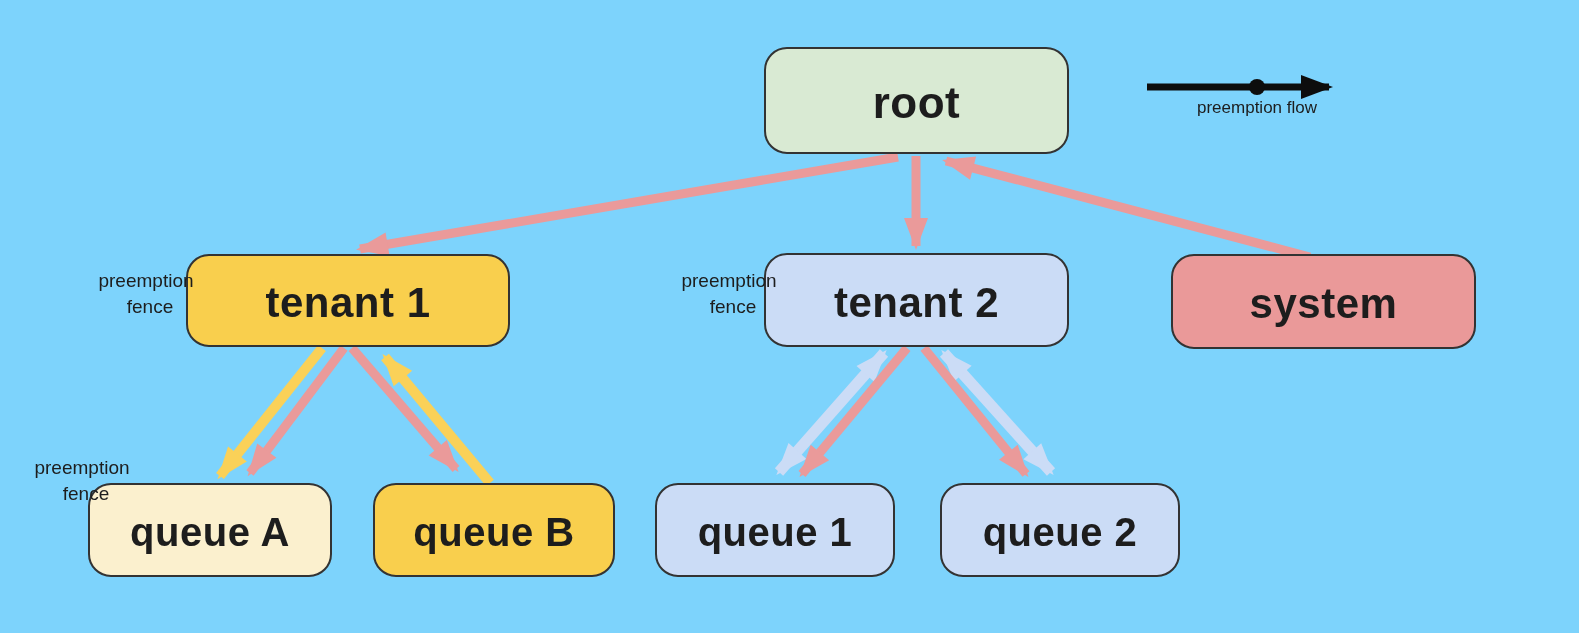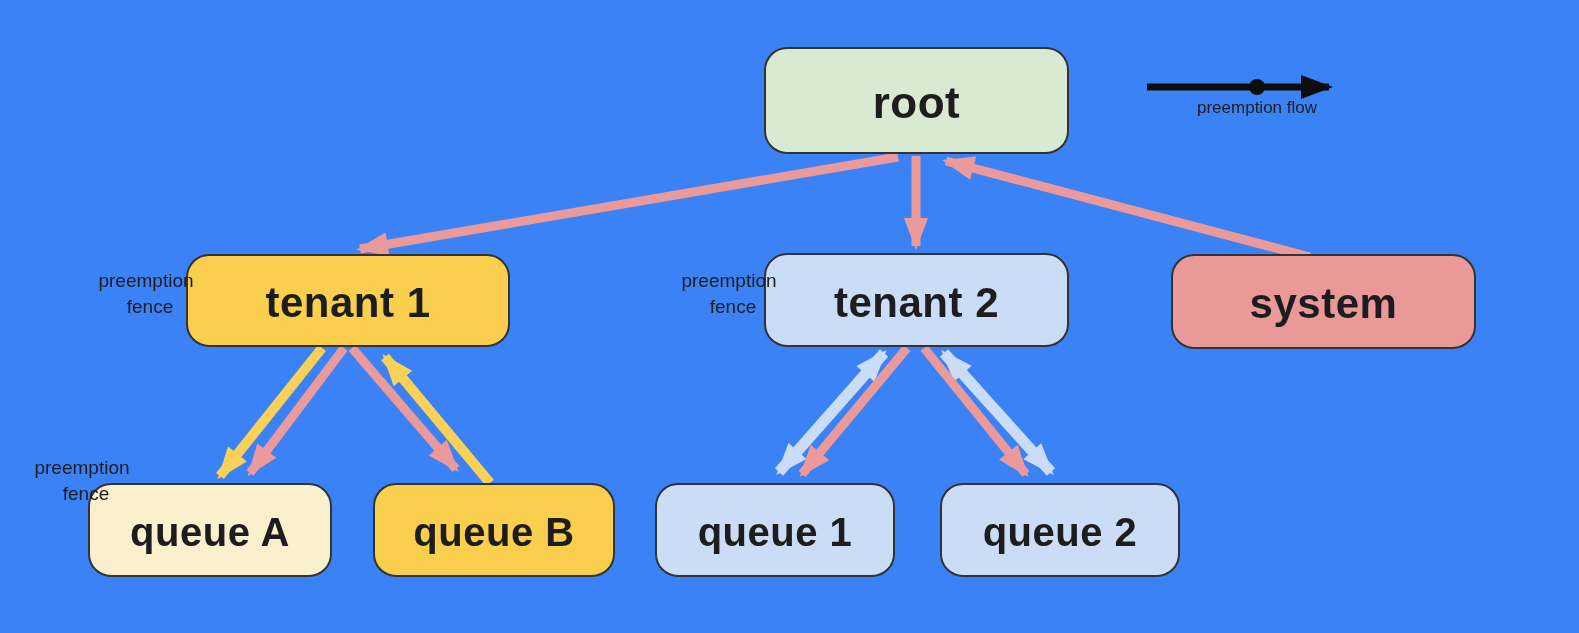--- a/index.html
+++ b/index.html
@@ -4,21 +4,21 @@
 <style>
   html, body {
     margin: 0;
     padding: 0;
     background: #ffffff;
   }
   .stage {
     position: relative;
     width: 1579px;
     height: 633px;
-    background: #3b82f6;
+    background: #7dd3fc;
     overflow: hidden;
     font-family: "Liberation Sans", sans-serif;
   }
   svg text {
     font-family: "Liberation Sans", sans-serif;
   }
   .node-label {
     font-weight: 700;
     letter-spacing: 0.5px;
   }

